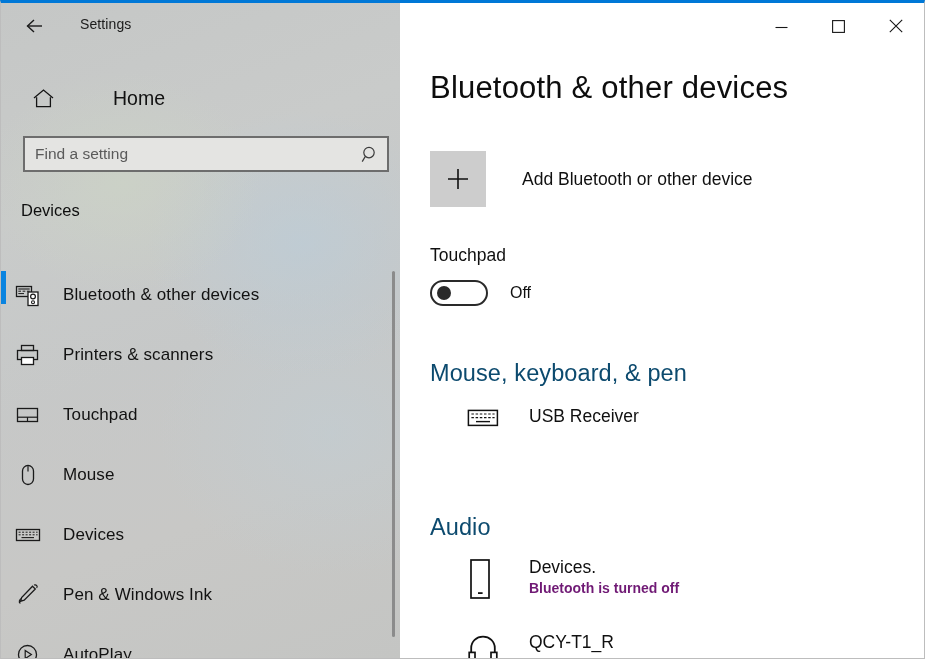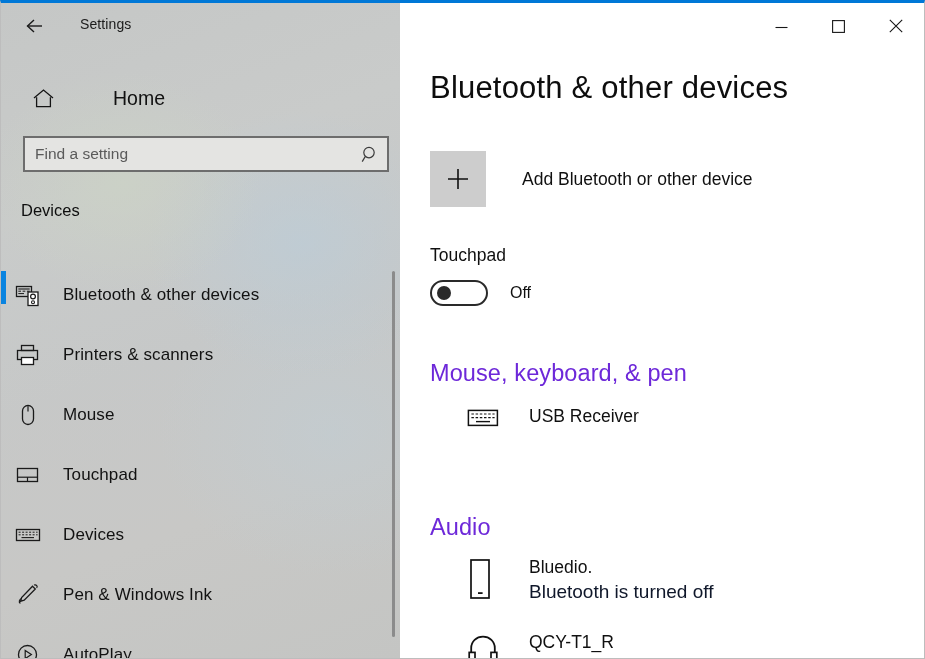--- a/index.html
+++ b/index.html
@@ -280,21 +280,21 @@
   .toggle-state {
     margin-left: 22px;
     font-size: 16px;
     color: #101010;
   }
 
   .group-title {
     position: absolute;
     left: 29px;
     font-size: 23.5px;
-    color: #6d28d9;
+    color: #0c4a6e;
     letter-spacing: 0.1px;
   }
   .group-mouse { top: 354px; }
   .group-audio { top: 508px; }
 
   .device {
     position: absolute;
     left: 29px;
     display: flex;
     align-items: flex-start;
@@ -309,23 +309,24 @@
     color: #111111;
     padding-top: 2px;
   }
   .device-text { margin-left: 16px; }
   .device-name {
     font-size: 17.5px;
     color: #101010;
     line-height: 1.32;
   }
   .device-sub {
-    font-size: 19px;
-    color: #0f172a;
+    font-size: 14px;
+    color: #701a75;
     line-height: 1.32;
+    font-weight: bold;
   }
   .dev-usb { top: 399px; }
   .dev-bluedio { top: 550px; }
   .dev-qcy { top: 625px; }
 </style>
 </head>
 <body>
 
 <div class="window">
 
@@ -392,37 +393,37 @@
             <rect x="6.5" y="14.5" width="12" height="7" fill="#ffffff" stroke="#1a1a1a" stroke-width="1.3"></rect>
           </svg>
         </span>
         <span class="nav-label">Printers &amp; scanners</span>
       </div>
 
       <div class="nav-item">
 
         <span class="nav-icon">
           <svg width="26" height="24" viewBox="0 0 26 24">
-            <rect x="7.5" y="2.5" width="11" height="19" rx="5.5" fill="none" stroke="#1a1a1a" stroke-width="1.3"></rect>
-            <path d="M13 3.2 L13 8.4" stroke="#1a1a1a" stroke-width="1.2"></path>
-          </svg>
-        </span>
-        <span class="nav-label">Mouse</span>
-      </div>
-
-      <div class="nav-item">
-
-        <span class="nav-icon">
-          <svg width="26" height="24" viewBox="0 0 26 24">
             <rect x="2.5" y="5.5" width="20" height="13" fill="none" stroke="#1a1a1a" stroke-width="1.3"></rect>
             <path d="M2.5 14.2 L22.5 14.2" stroke="#1a1a1a" stroke-width="1.2"></path>
             <path d="M12.5 14.2 L12.5 18.5" stroke="#1a1a1a" stroke-width="1.2"></path>
           </svg>
         </span>
         <span class="nav-label">Touchpad</span>
+      </div>
+
+      <div class="nav-item">
+
+        <span class="nav-icon">
+          <svg width="26" height="24" viewBox="0 0 26 24">
+            <rect x="7.5" y="2.5" width="11" height="19" rx="5.5" fill="none" stroke="#1a1a1a" stroke-width="1.3"></rect>
+            <path d="M13 3.2 L13 8.4" stroke="#1a1a1a" stroke-width="1.2"></path>
+          </svg>
+        </span>
+        <span class="nav-label">Mouse</span>
       </div>
 
       <div class="nav-item">
 
         <span class="nav-icon">
           <svg width="26" height="24" viewBox="0 0 26 24">
             <rect x="1.5" y="6.5" width="23" height="11" fill="none" stroke="#1a1a1a" stroke-width="1.3"></rect>
             <path d="M3.6 9.2 L5.6 9.2 M7.1 9.2 L9.1 9.2 M10.6 9.2 L12.6 9.2 M14.1 9.2 L16.1 9.2 M17.6 9.2 L19.6 9.2 M21.1 9.2 L22.6 9.2" stroke="#1a1a1a" stroke-width="1"></path>
             <path d="M3.6 11.8 L5.6 11.8 M7.1 11.8 L9.1 11.8 M10.6 11.8 L12.6 11.8 M14.1 11.8 L16.1 11.8 M17.6 11.8 L19.6 11.8 M21.1 11.8 L22.6 11.8" stroke="#1a1a1a" stroke-width="1"></path>
             <path d="M6.5 14.6 L19 14.6" stroke="#1a1a1a" stroke-width="1.1"></path>
@@ -525,21 +526,21 @@
     <div class="group-title group-audio">Audio</div>
 
     <div class="device dev-bluedio">
       <span class="device-icon">
         <svg width="26" height="42" viewBox="0 0 26 42">
           <rect x="4" y="2" width="18" height="38" fill="none" stroke="#111111" stroke-width="1.7"></rect>
           <rect x="11" y="34.2" width="4.6" height="1.8" fill="#111111"></rect>
         </svg>
       </span>
       <span class="device-text">
-        <div class="device-name">Bluedio.</div>
+        <div class="device-name">Devices.</div>
         <div class="device-sub">Bluetooth is turned off</div>
       </span>
     </div>
 
     <div class="device dev-qcy">
       <span class="device-icon">
         <svg width="32" height="30" viewBox="0 0 32 30">
           <path d="M4.2 20 L4.2 15 C4.2 8.4 9.4 3.6 16 3.6 C22.6 3.6 27.8 8.4 27.8 15 L27.8 20" fill="none" stroke="#111111" stroke-width="1.8"></path>
           <rect x="2.2" y="19.4" width="5.8" height="9.5" fill="none" stroke="#111111" stroke-width="1.7"></rect>
           <rect x="24" y="19.4" width="5.8" height="9.5" fill="none" stroke="#111111" stroke-width="1.7"></rect>

